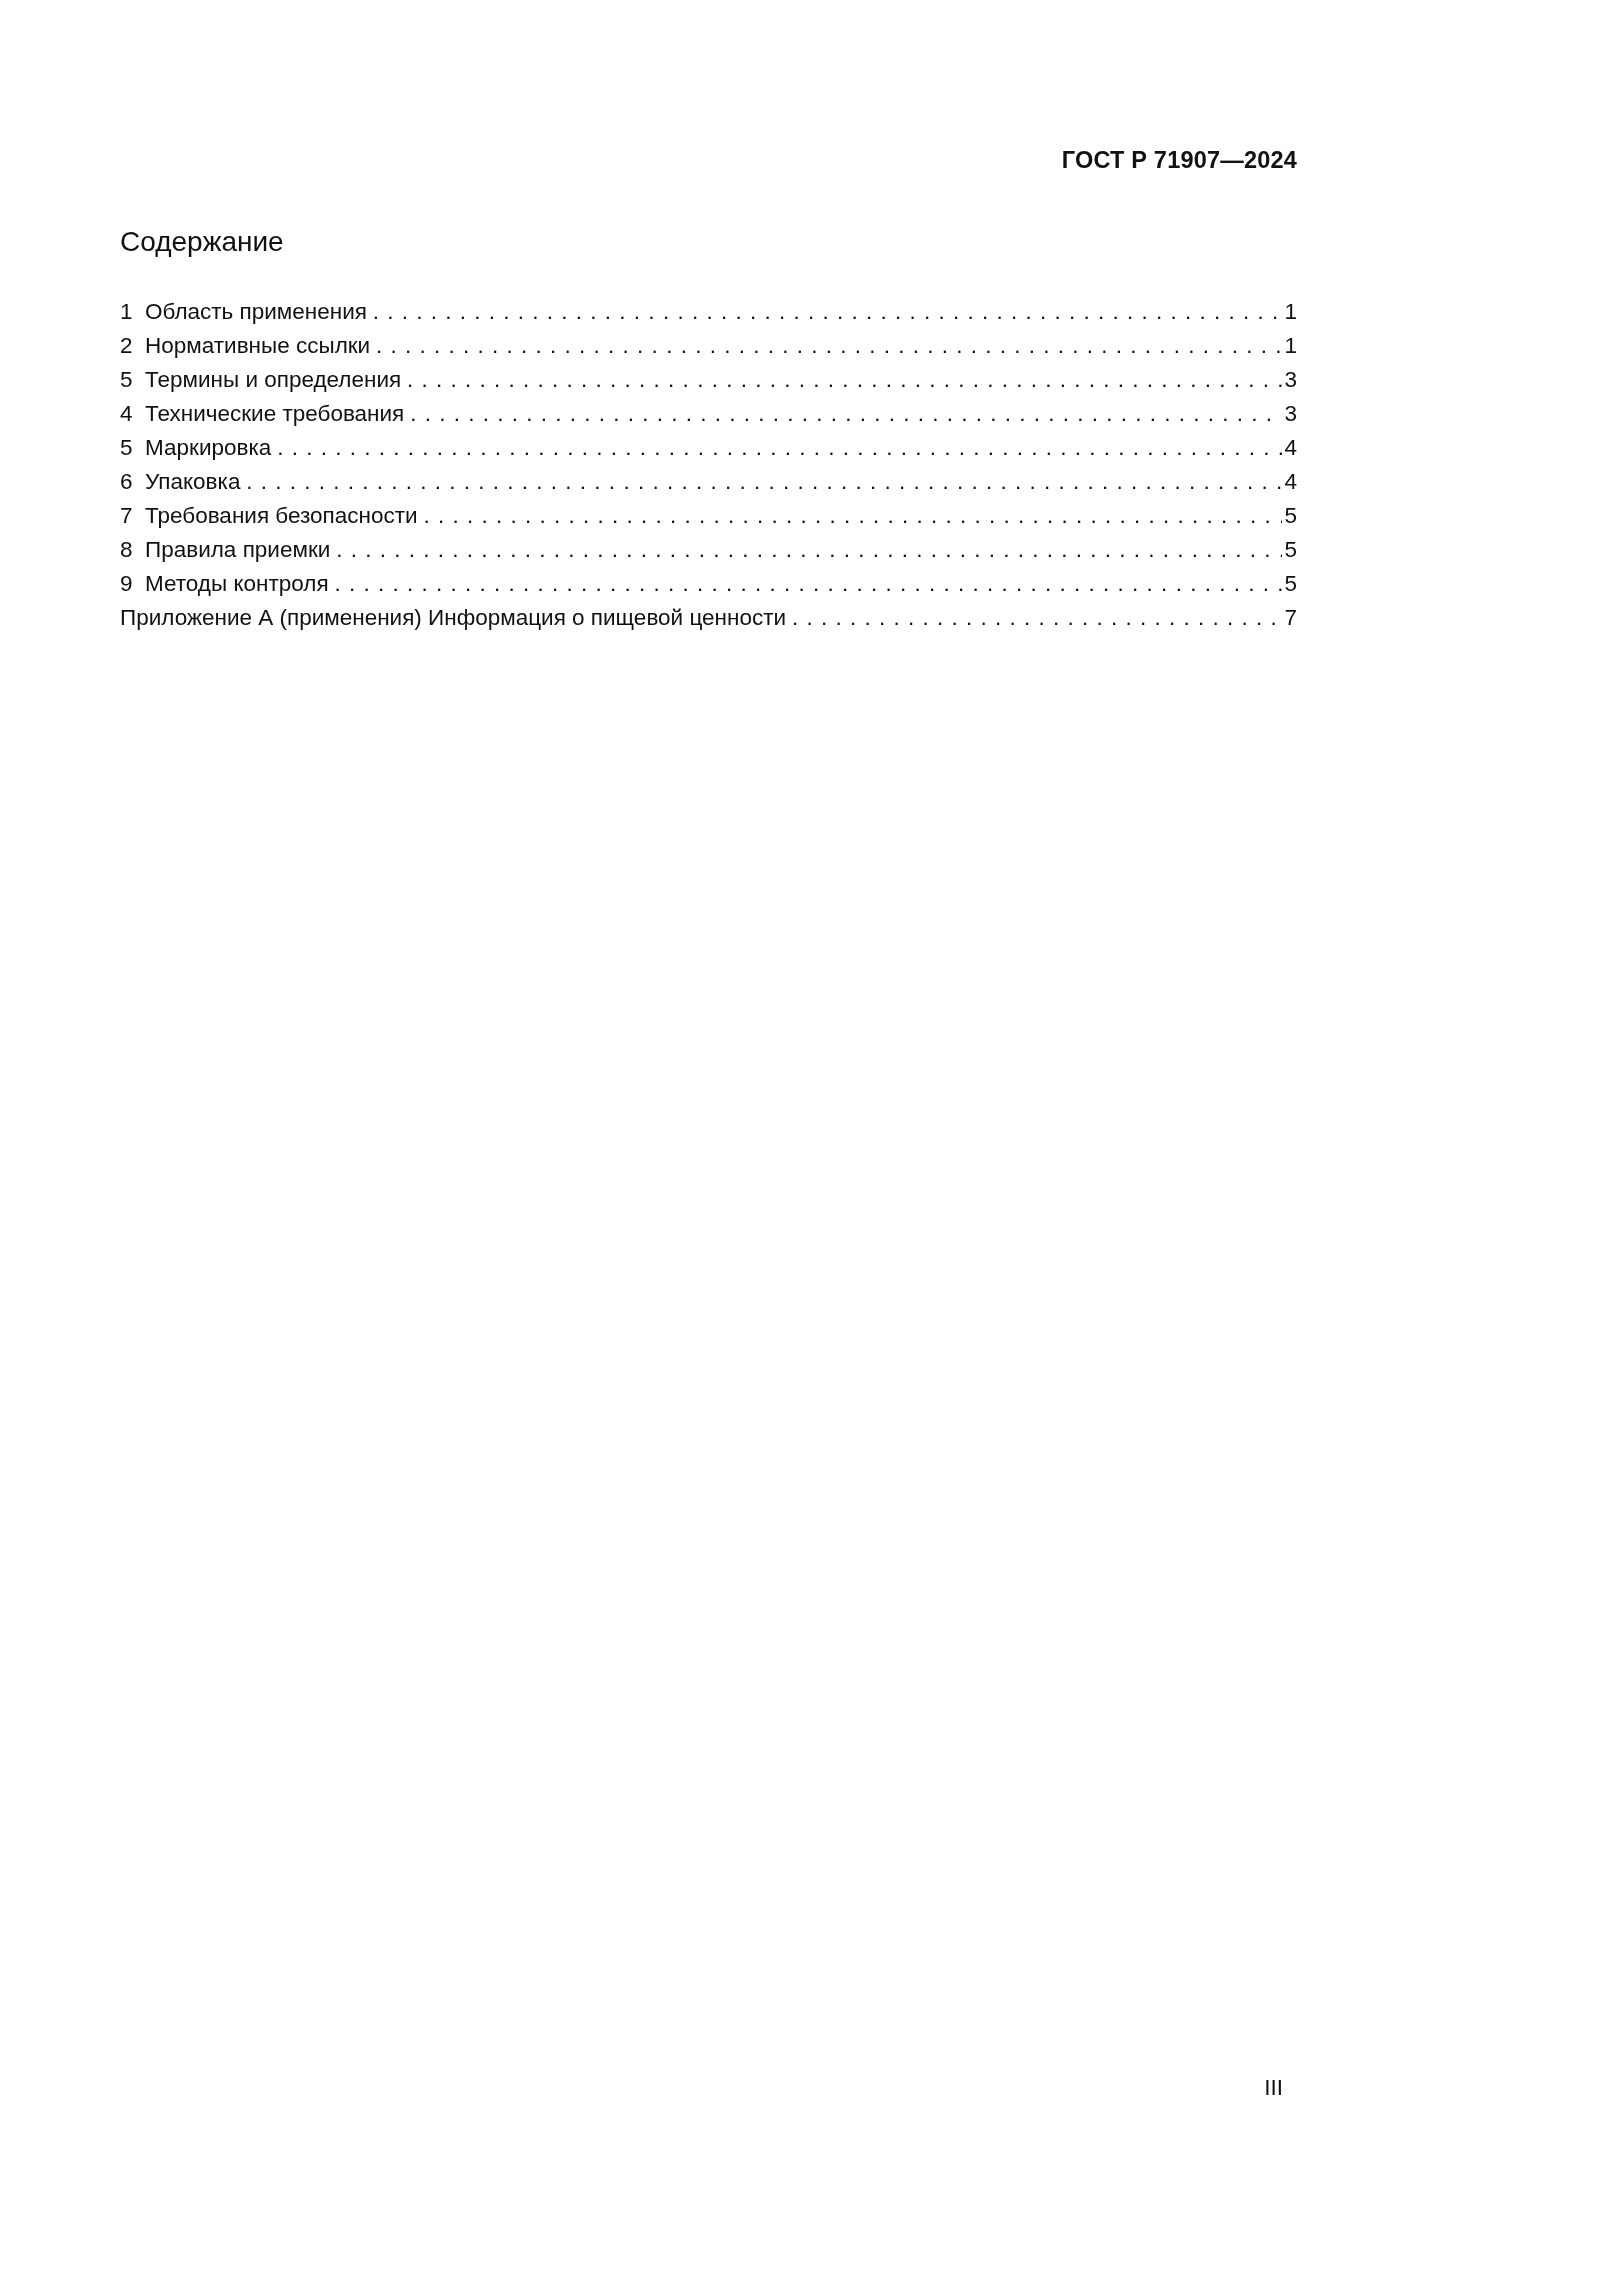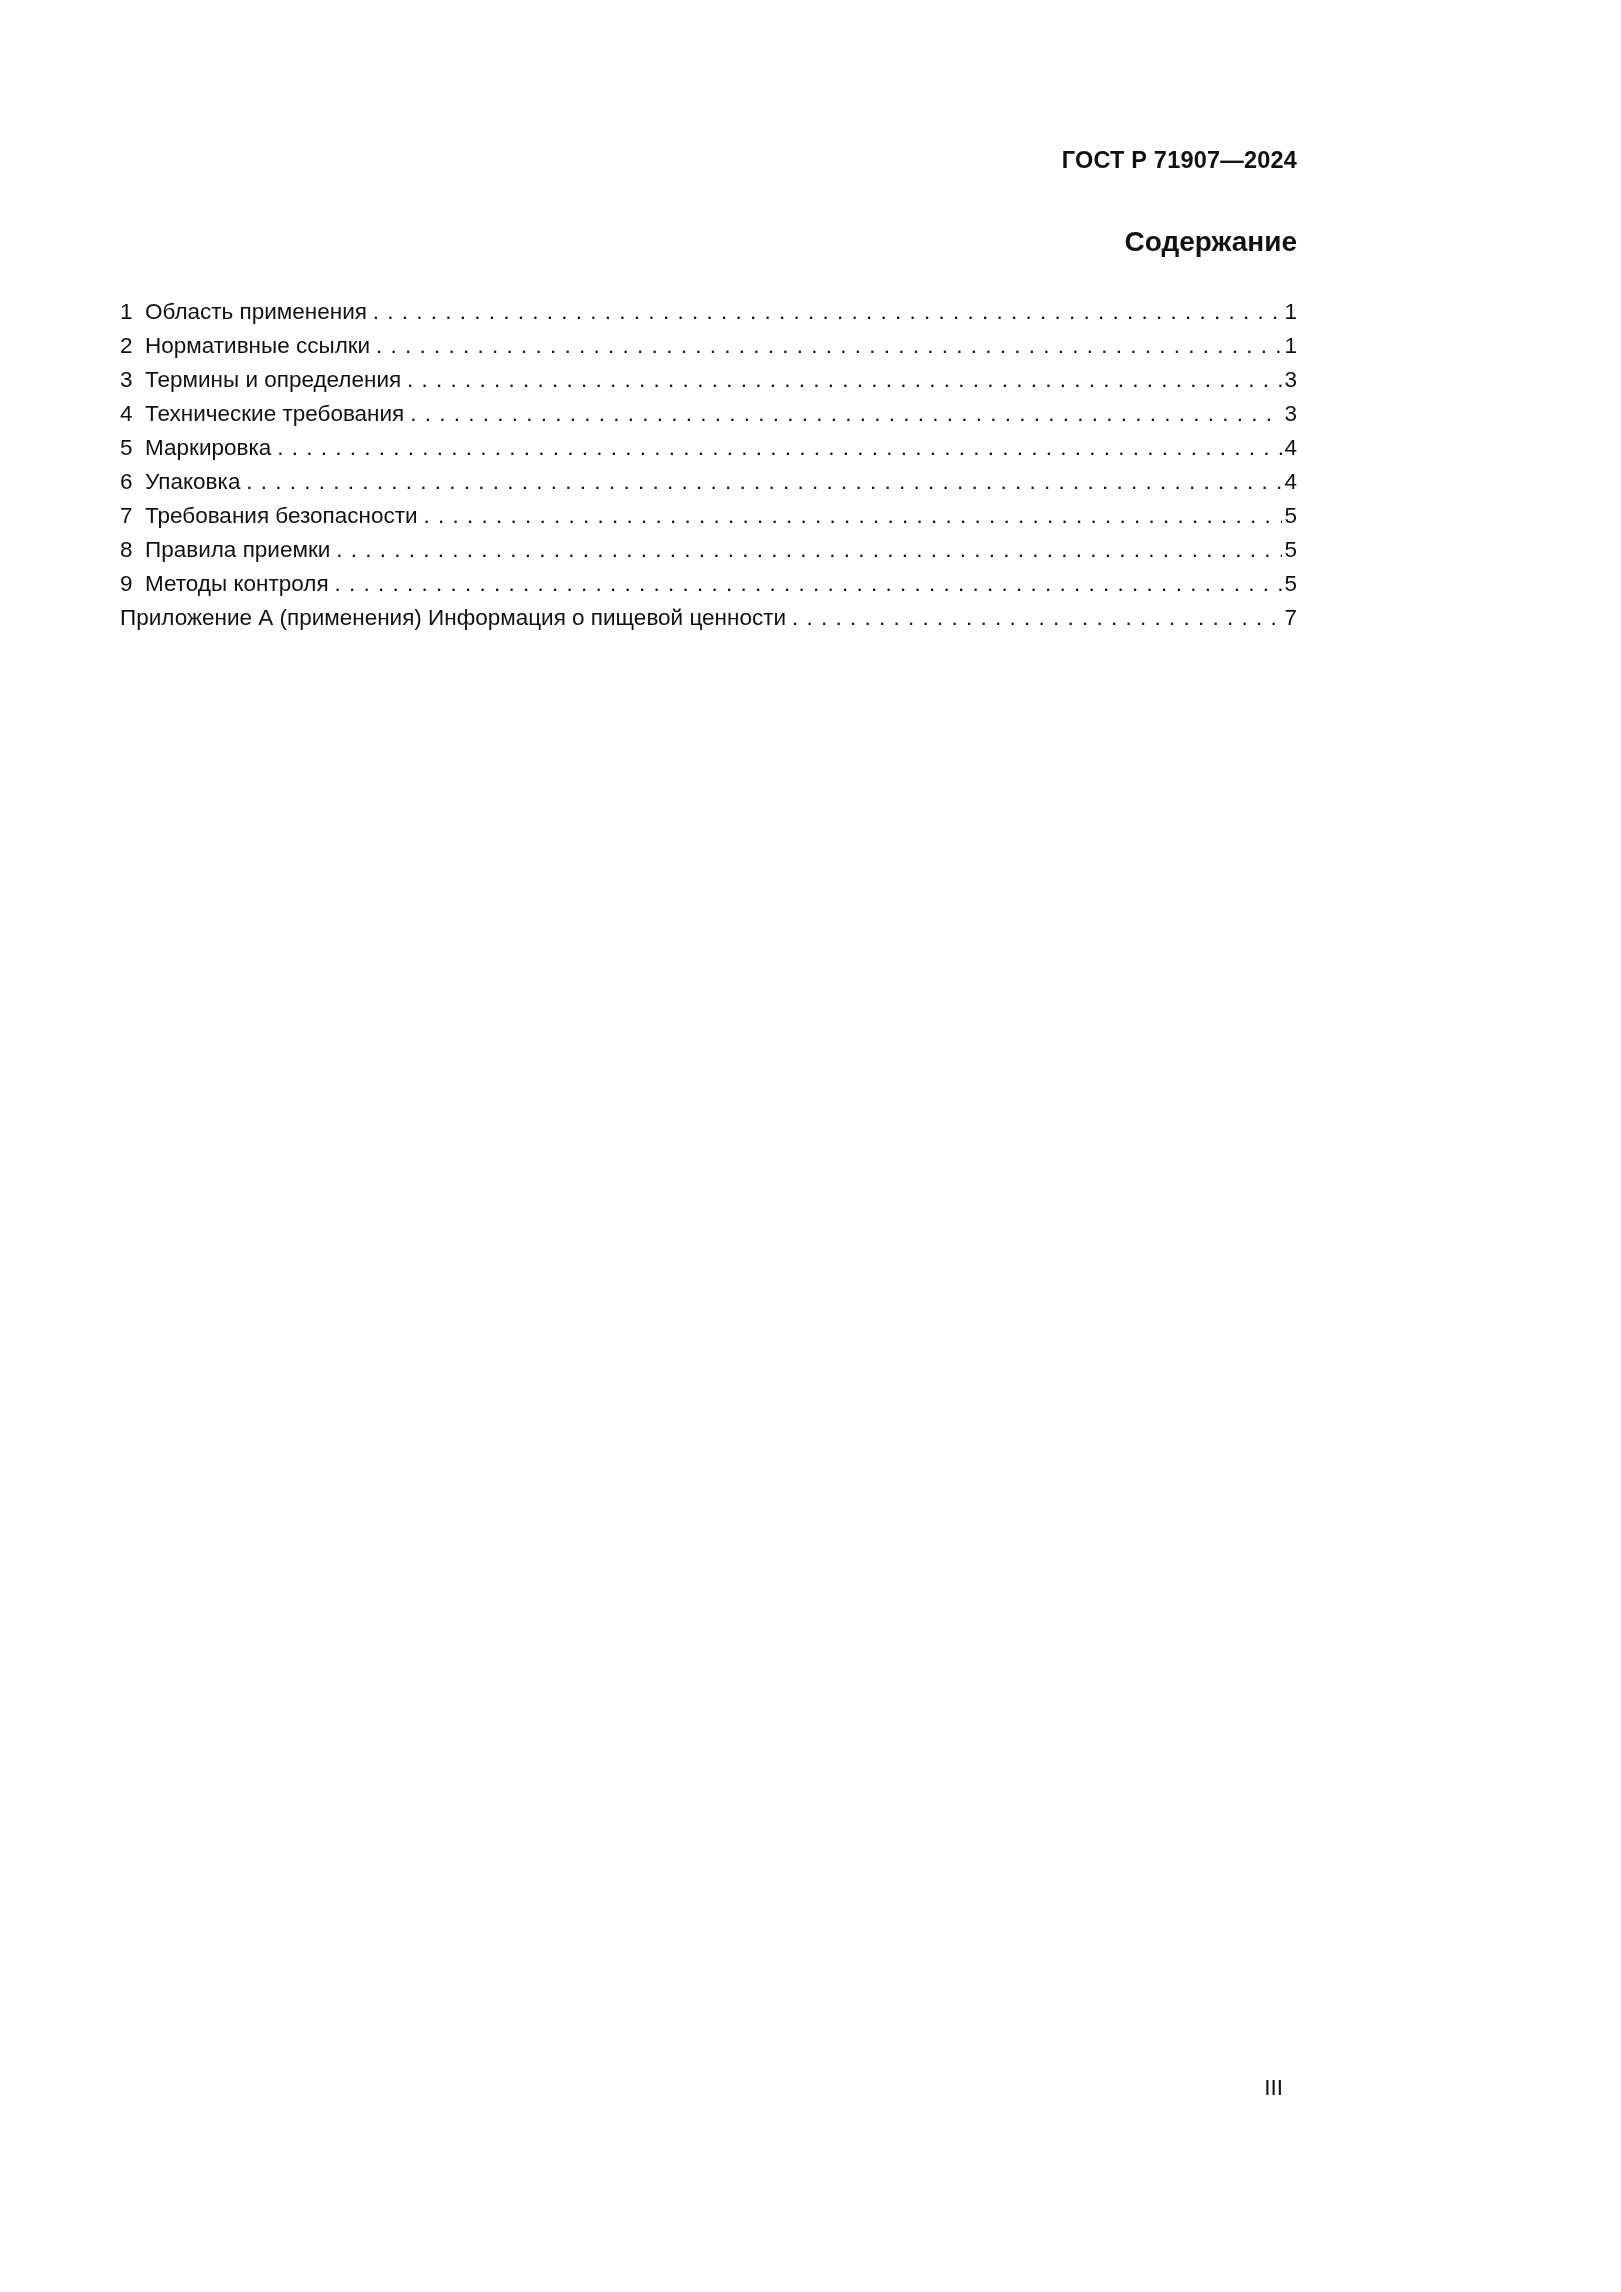--- a/index.html
+++ b/index.html
@@ -25,22 +25,22 @@
   }
   .doc-code {
     text-align: right;
     font-weight: bold;
     font-size: 23.5px;
     line-height: 27.4px;
     letter-spacing: 0.2px;
   }
   .title {
     margin: 51px 0 37px 0;
-    text-align: right;
-    font-weight: bold;
+    text-align: left;
+    font-weight: normal;
     font-size: 28px;
     line-height: 33px;
   }
   .toc {
     width: 100%;
   }
   .toc-row {
     display: flex;
     align-items: flex-start;
     font-size: 22.5px;
@@ -93,21 +93,21 @@
       <span class="toc-page">1</span>
     </div>
 
     <div class="toc-row">
       <span class="toc-label">2  Нормативные ссылки</span>
       <span class="toc-dots"></span>
       <span class="toc-page">1</span>
     </div>
 
     <div class="toc-row">
-      <span class="toc-label">3  Термины и определения</span>
+      <span class="toc-label">5  Термины и определения</span>
       <span class="toc-dots"></span>
       <span class="toc-page">3</span>
     </div>
 
     <div class="toc-row">
       <span class="toc-label">4  Технические требования</span>
       <span class="toc-dots"></span>
       <span class="toc-page">3</span>
     </div>
 

